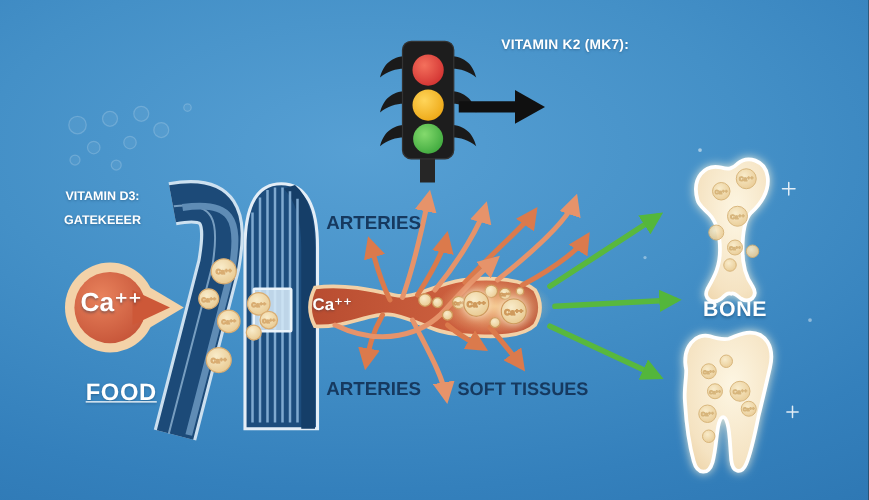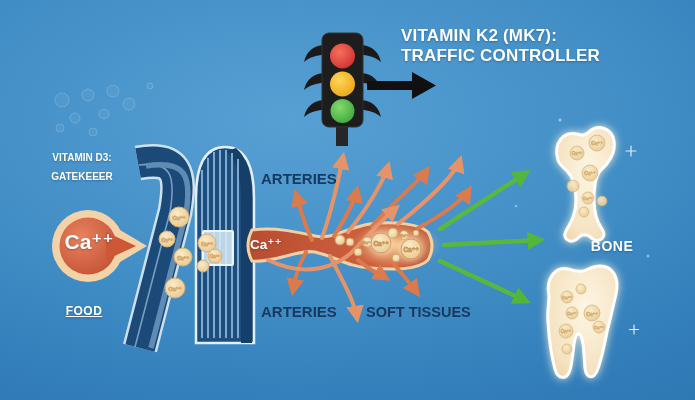--- a/index.html
+++ b/index.html
@@ -7,31 +7,31 @@
     position:relative;width:695px;height:400px;overflow:hidden;
     font-family:"Liberation Sans","DejaVu Sans",sans-serif;
     background:radial-gradient(ellipse 115% 100% at 42% 30%,
       #57a0d4 0%, #4490c7 38%, #3480bc 68%, #2a72ae 100%);
   }
   #scene{position:absolute;left:0;top:0;z-index:1;}
   .lbl{position:absolute;z-index:2;font-weight:700;white-space:nowrap;}
   .navy{color:#16395f;}
   .white{color:#ffffff;text-shadow:0 1px 2px rgba(10,40,70,.35);}
   .ctr{text-align:center;}
-  #t-k2{left:401px;top:26px;font-size:17px;line-height:20px;letter-spacing:.2px;}
+  #t-k2{left:401px;top:26px;font-size:11px;line-height:20px;letter-spacing:.2px;}
   #t-k2 span{display:block;}
   #t-d3{left:16px;top:148px;width:132px;font-size:10px;line-height:19px;}
   #t-d3 span{display:block;}
   #t-ca-food{left:58px;top:230px;width:62px;font-size:21px;}
-  #t-food{left:36px;top:304px;width:96px;font-size:12px;letter-spacing:.5px;text-decoration:underline;}
+  #t-food{left:49px;top:304px;width:96px;font-size:19px;letter-spacing:.5px;text-decoration:underline;}
   #t-ca-vessel{left:250px;top:236px;font-size:13.5px;}
   #t-art-top{left:261px;top:170px;font-size:15px;}
   #t-art-bot{left:261px;top:303px;font-size:15px;}
   #t-soft{left:366px;top:304px;font-size:14.5px;text-align:right;}
-  #t-bone{left:577px;top:238px;width:70px;font-size:14px;letter-spacing:.5px;}
+  #t-bone{left:553px;top:238px;width:70px;font-size:17px;letter-spacing:.5px;}
   svg text{font-family:"Liberation Sans","DejaVu Sans",sans-serif;font-weight:700;}
 </style>
 </head>
 <body>
 
 <div id="stage">
 
 <svg id="scene" width="695" height="400" viewBox="0 0 695 400">
   <defs>
     <radialGradient id="gRed" cx="38%" cy="35%" r="75%">
@@ -283,21 +283,20 @@
   </g>
 
   <g fill="#101010">
     <rect x="367" y="81" width="46" height="9"></rect>
     <polygon points="412,72 436,85.5 412,99"></polygon>
   </g>
 </svg>
 
 <div class="lbl white" id="t-k2">
   <span>VITAMIN K2 (MK7):</span>
-  <span>TRAFFIC CONTROLLER</span>
 </div>
 
 <div class="lbl white ctr" id="t-d3">
   <span>VITAMIN D3:</span>
   <span>GATEKEEER</span>
 </div>
 
 <div class="lbl white ctr" id="t-ca-food">Ca⁺⁺</div>
 <div class="lbl white ctr" id="t-food">FOOD</div>
 

